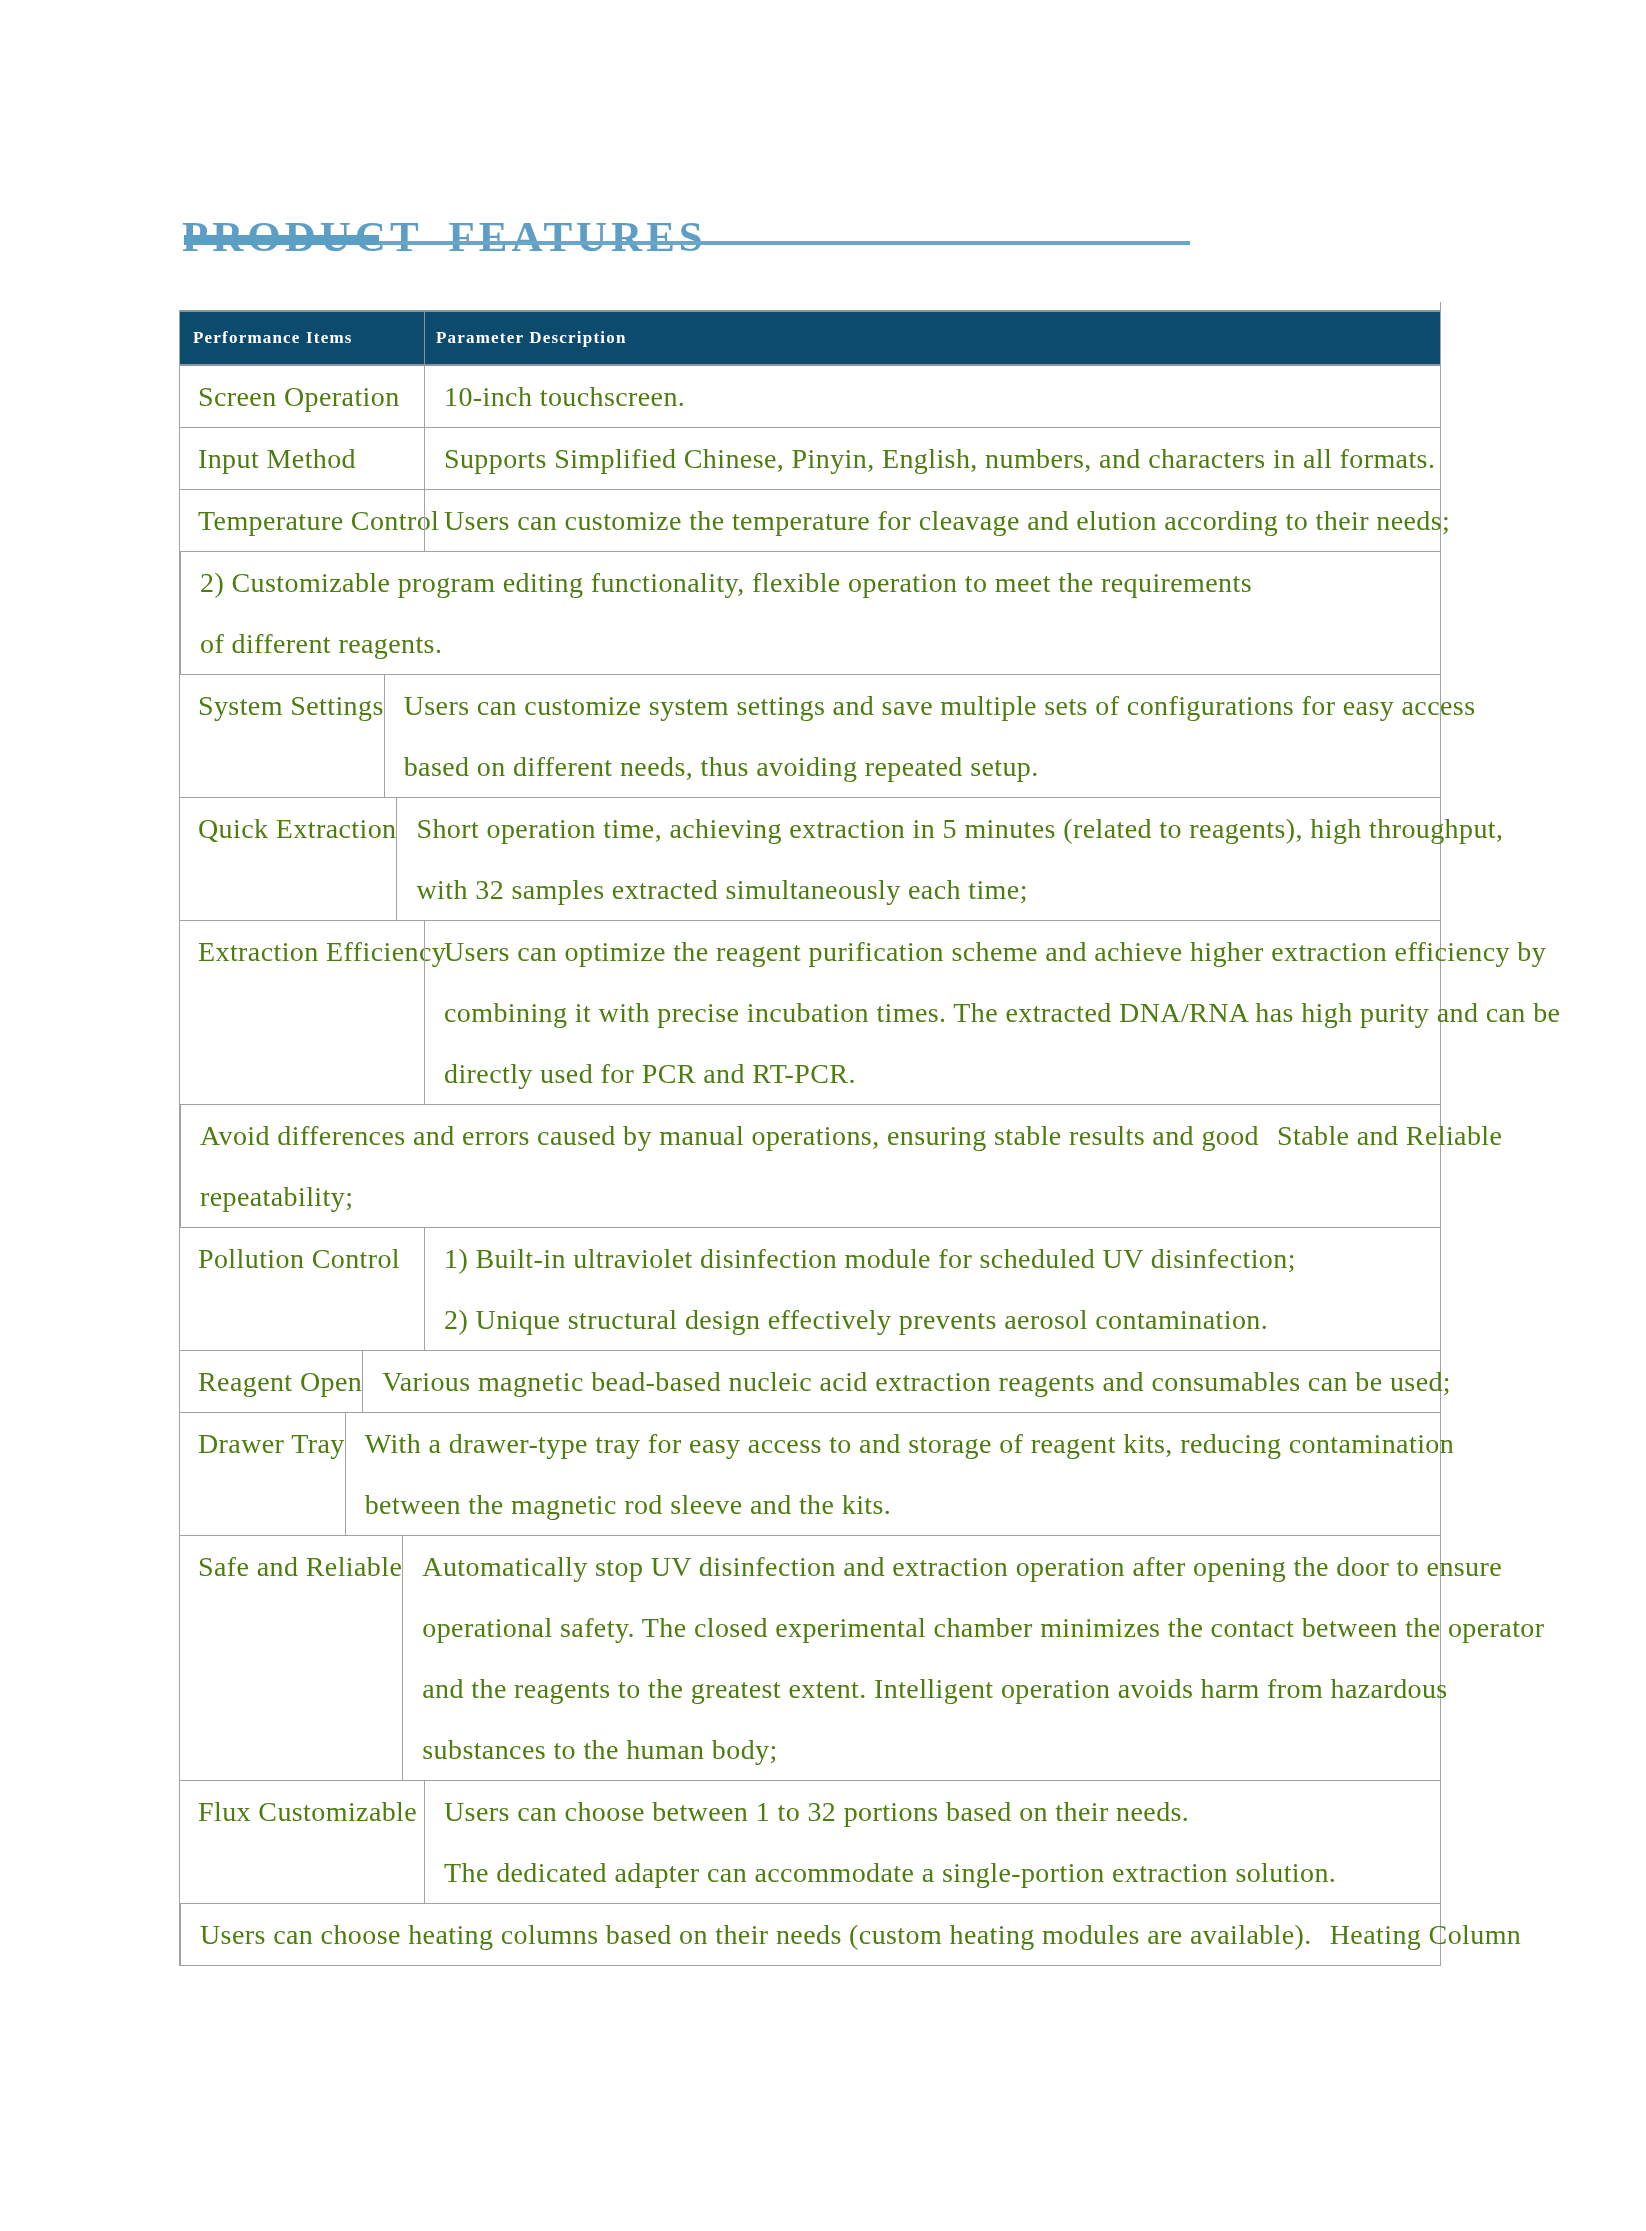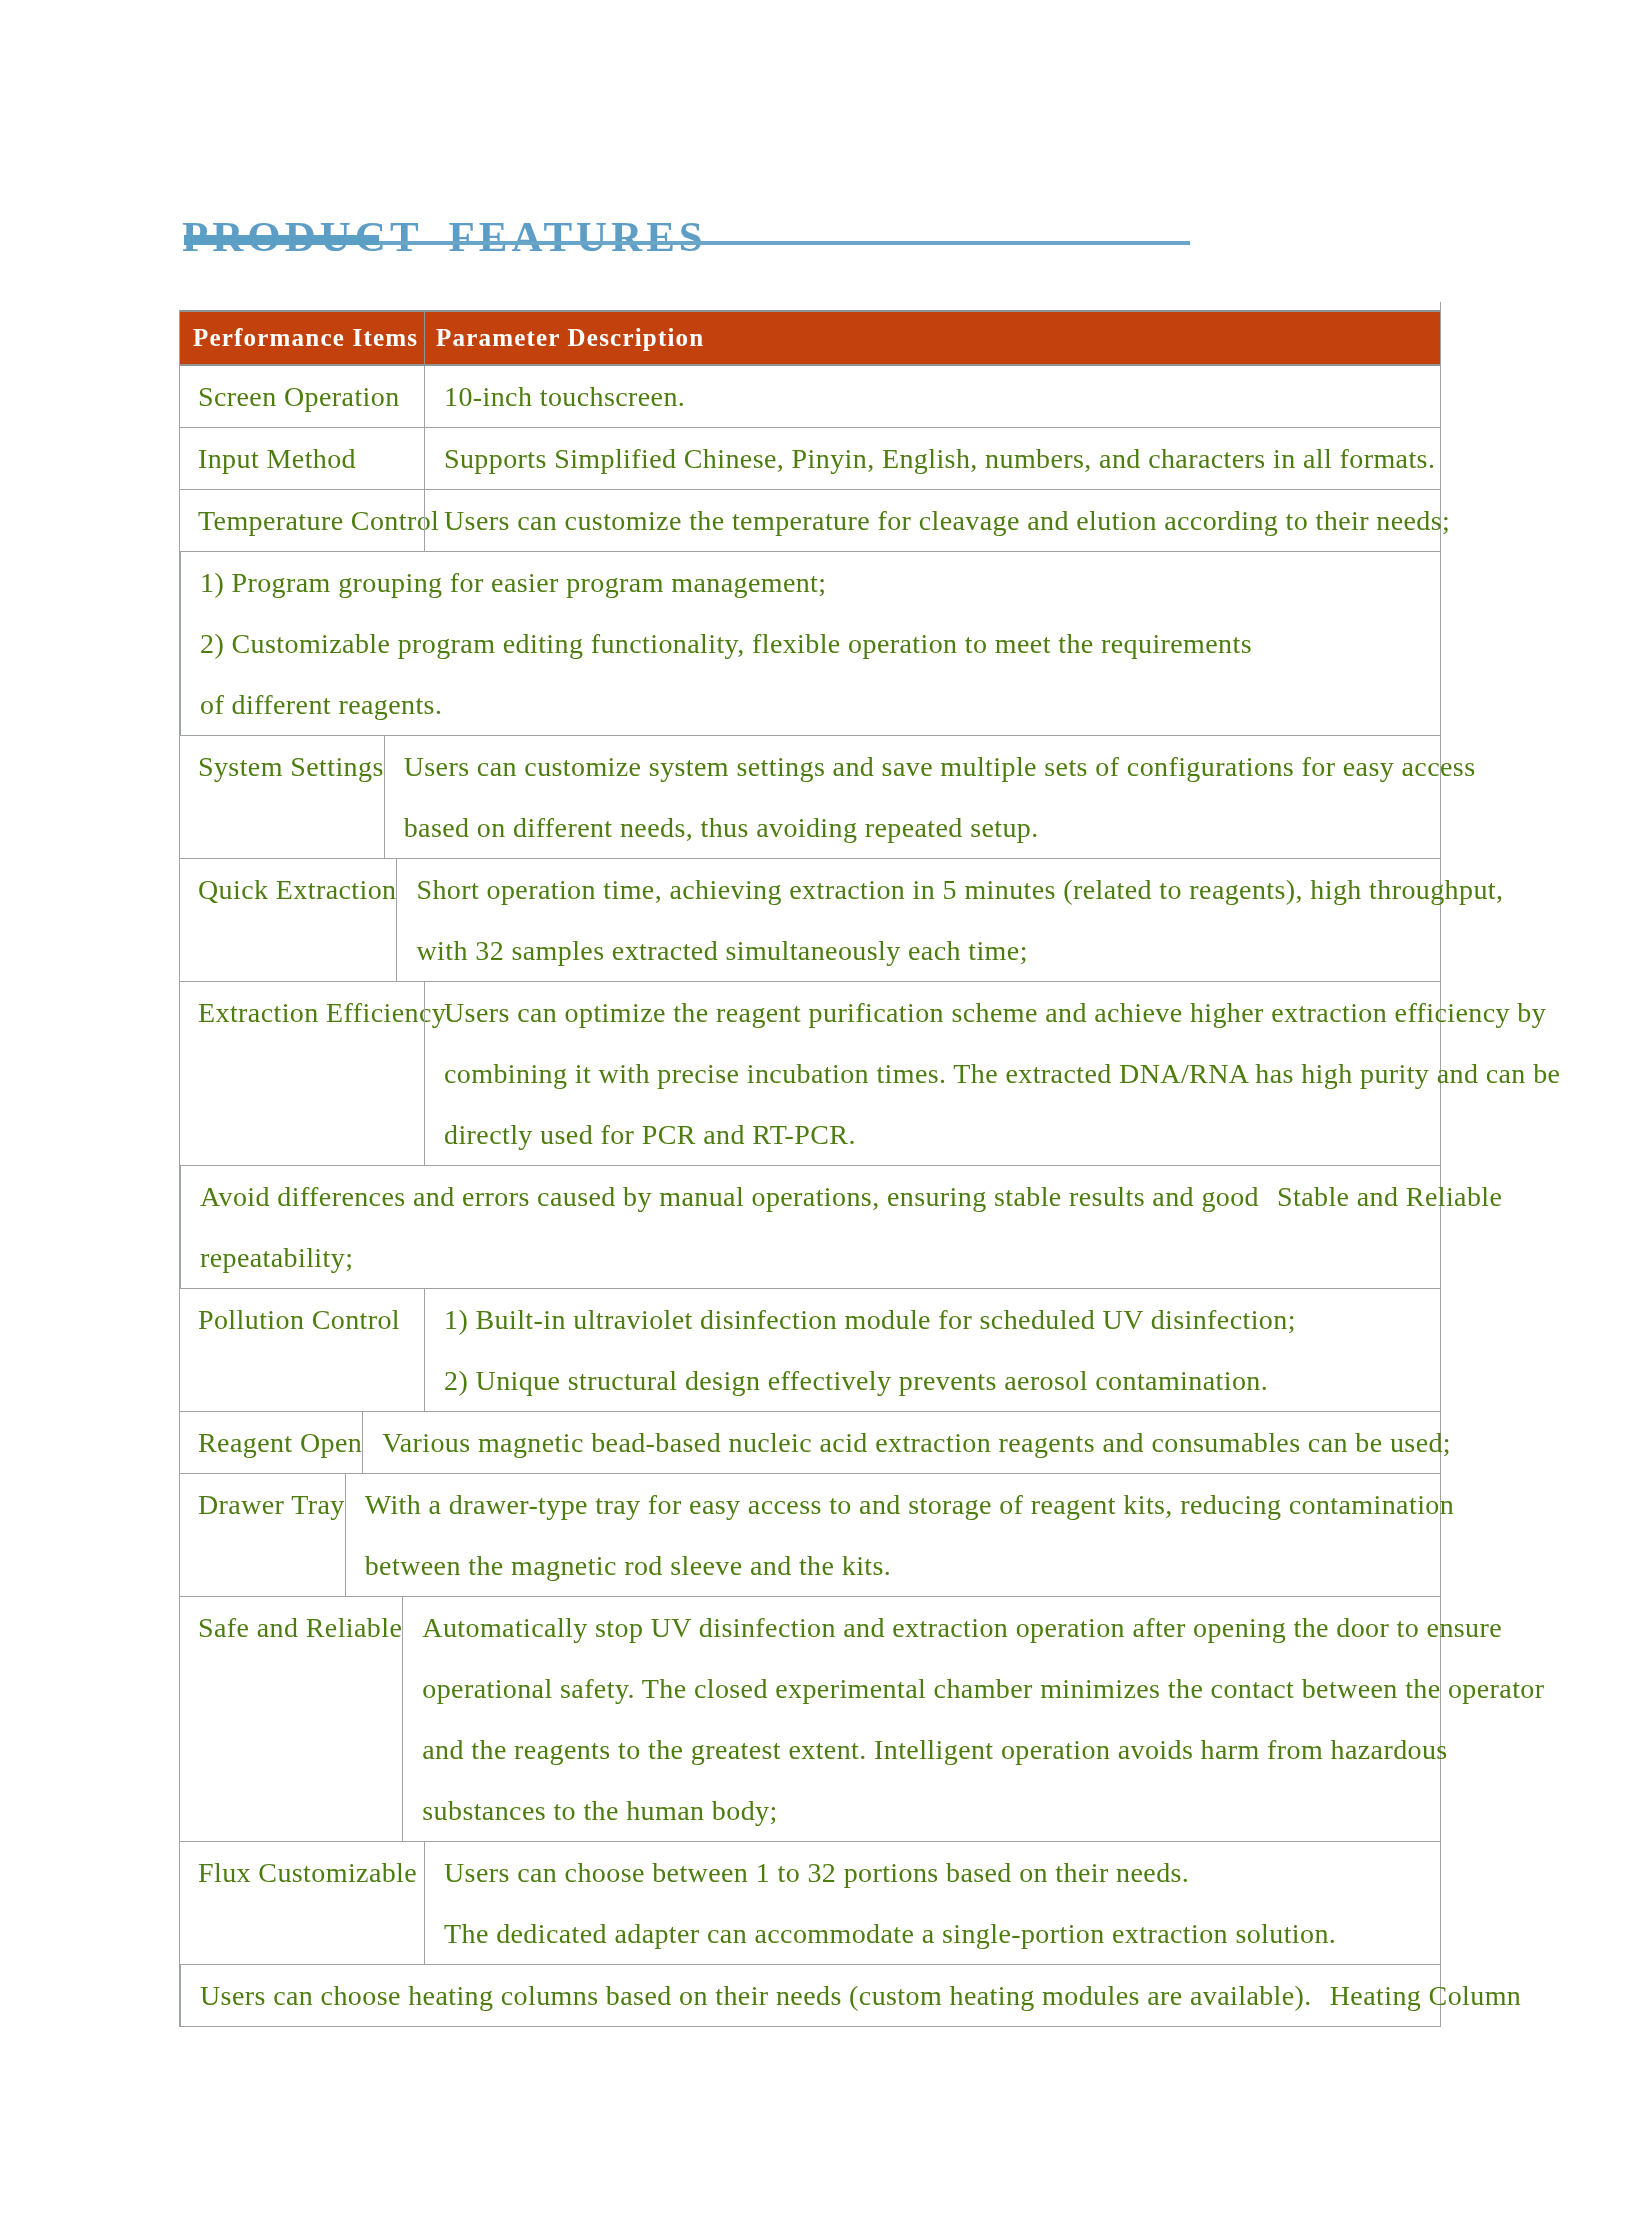--- a/index.html
+++ b/index.html
@@ -23,23 +23,23 @@
     position:absolute; left:1440px; top:302px; width:1px; height:10px; background:#9AA0A3;
   }
 
   .features-table{
     position:absolute; left:179px; top:310px; width:1262px;
     border-left:1px solid #9FA3A6; border-right:1px solid #9FA3A6;
     background:#fff;
   }
 
   .thead{
-    display:flex; height:56px; background:#c2410c;
+    display:flex; height:56px; background:#0c4a6e;
     border-top:2px solid #8F9597; border-bottom:2px solid #8F9597;
-    color:#ffffff; font-weight:bold; font-size:25px; letter-spacing:1.2px;
+    color:#ffffff; font-weight:bold; font-size:17px; letter-spacing:1.2px;
   }
   .thead .hc{ display:flex; align-items:center; white-space:nowrap; }
   .thead .hc1{ width:244px; padding-left:13px; }
   .thead .hc2{ flex:1; padding-left:11px; border-left:1px solid #8F9597; }
 
   .trow{ display:flex; border-bottom:1px solid #9FA3A6; }
   .cell{ line-height:61px; font-size:28px; color:#4d7c0f; letter-spacing:0.4px; }
   .c1{ width:244px; padding-left:18px; }
   .c2{ flex:1; padding-left:19px; border-left:1px solid #9FA3A6; }
   .line{ white-space:nowrap; }
@@ -81,21 +81,20 @@
       <div class="trow">
         <div class="cell c1">
           <div class="line">Temperature Control</div>
         </div>
         <div class="cell c2">
           <div class="line">Users can customize the temperature for cleavage and elution according to their needs;</div>
         </div>
       </div>
       <div class="trow">
         <div class="cell c2">
-          <div class="line">1) Program grouping for easier program management;</div>
           <div class="line">2) Customizable program editing functionality, flexible operation to meet the requirements</div>
           <div class="line">of different reagents.</div>
         </div>
       </div>
       <div class="trow">
         <div class="cell c1">
           <div class="line">System Settings</div>
         </div>
         <div class="cell c2">
           <div class="line">Users can customize system settings and save multiple sets of configurations for easy access</div>

